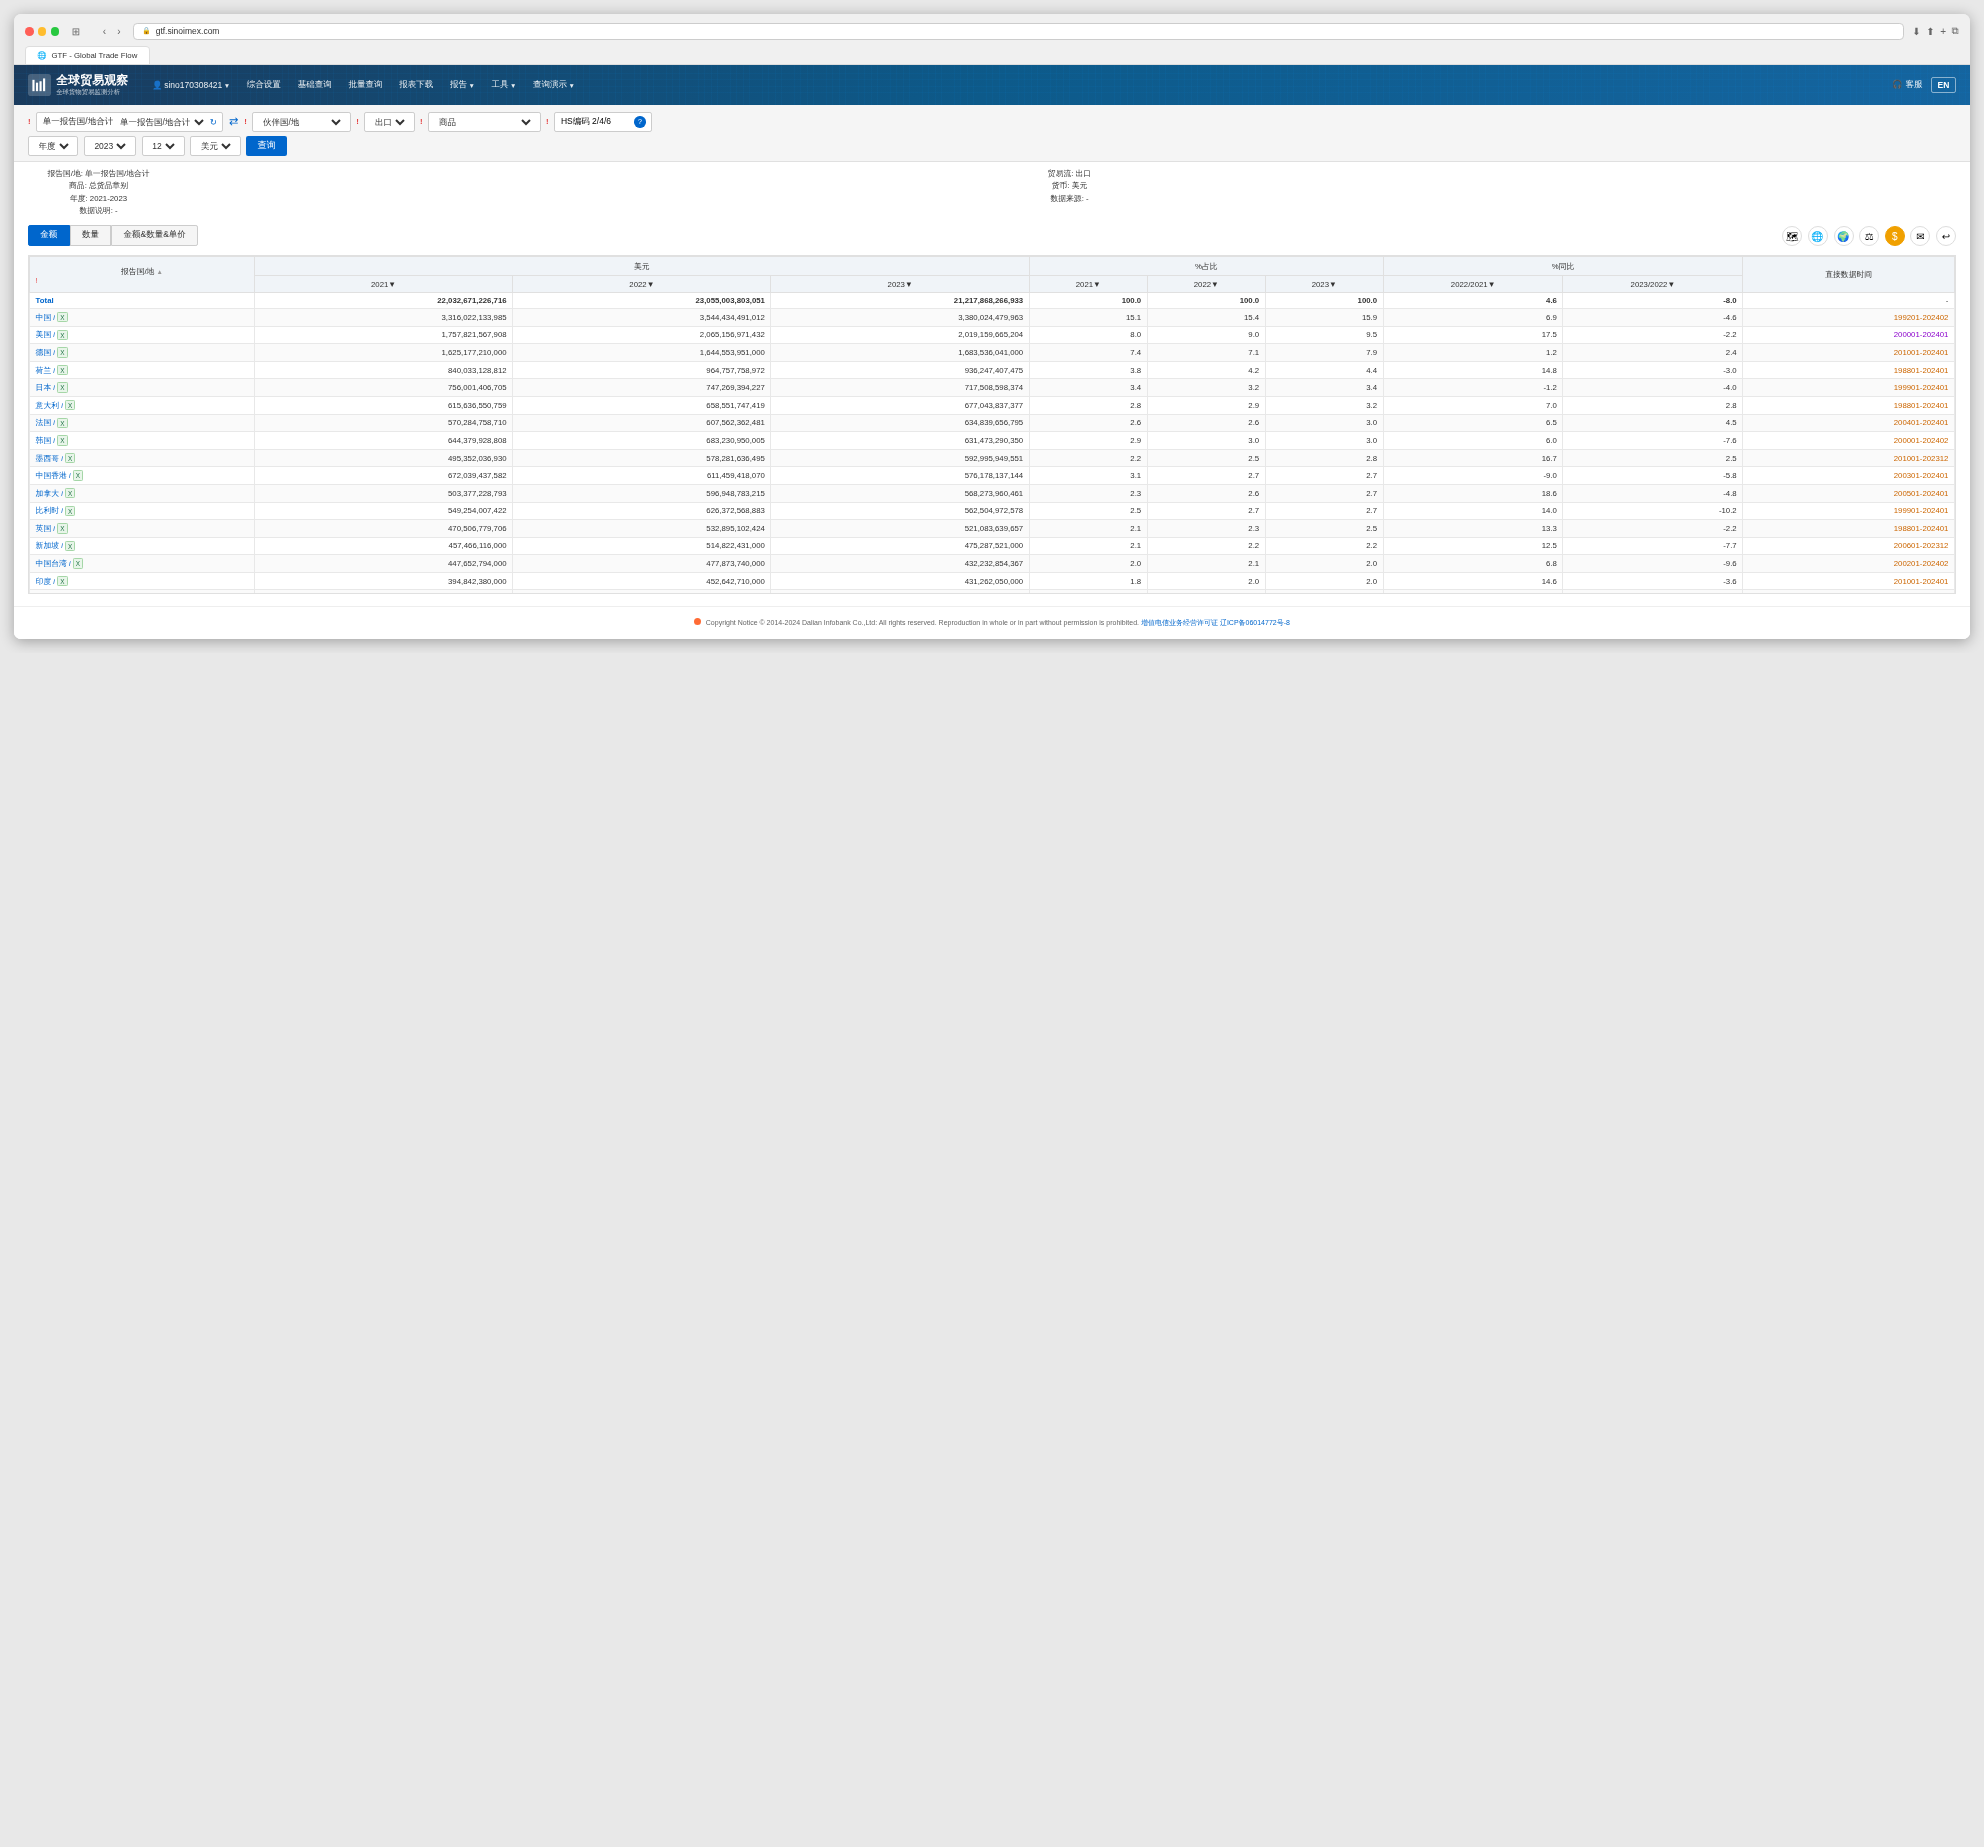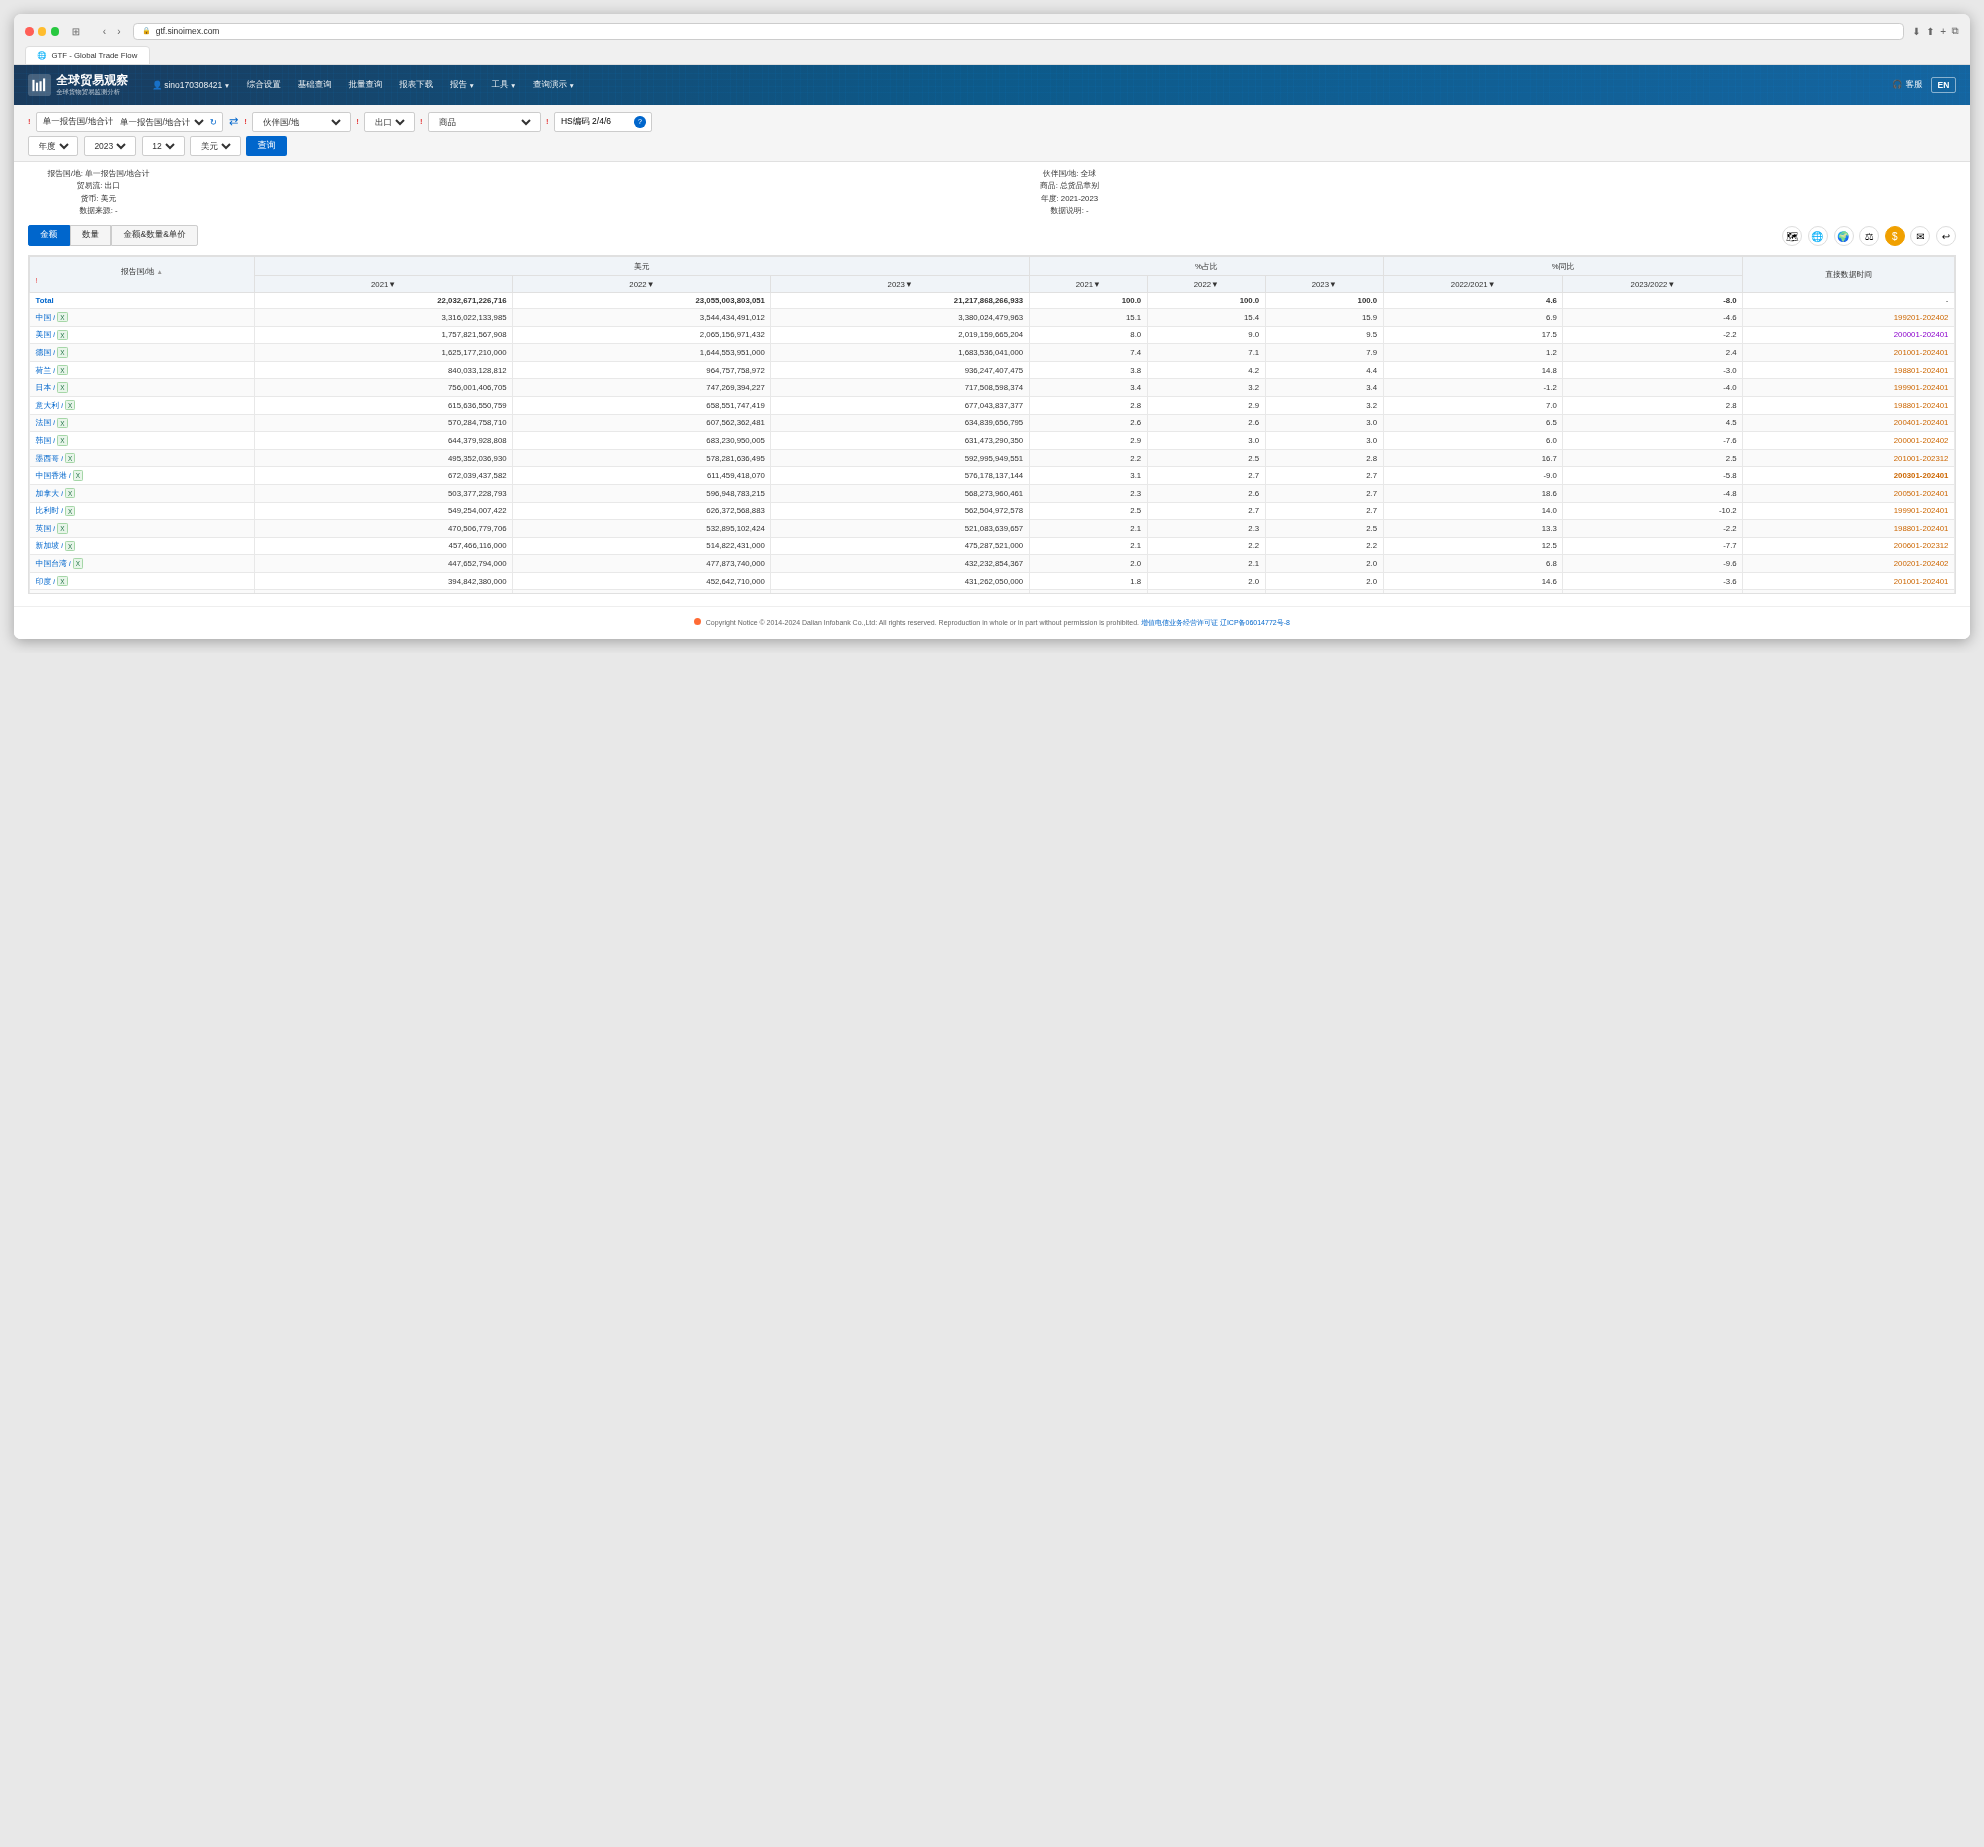--- a/index.html
+++ b/index.html
@@ -265,23 +265,20 @@
           <select><option>美元</option></select>
         </div>
         <button class="query-btn">查询</button>
       </div>
     </div>
 
     <div class="info-area">
       <div class="info-grid">
         <div class="info-item">
           <span>报告国/地: 单一报告国/地合计</span>
-        </div>
-        <div class="info-item">
-          <span>伙伴国/地: 全球</span>
         </div>
         <div class="info-item">
           <span>贸易流: 出口</span>
         </div>
         <div class="info-item">
           <span>商品: 总货品章别</span>
         </div>
         <div class="info-item">
           <span>货币: 美元</span>
         </div>
@@ -467,21 +464,21 @@
                 <tr>
     <td class="country-cell"><a class="country-link">中国香港</a> <span class="icon-small" style="font-style:italic;">i</span> <span class="icon-excel">X</span></td>
     <td style="">672,039,437,582</td>
     <td style="">611,459,418,070</td>
     <td style="">576,178,137,144</td>
     <td style="">3.1</td>
     <td style="">2.7</td>
     <td style="">2.7</td>
     <td style="">-9.0</td>
     <td style="">-5.8</td>
-    <td><a class="date-link" style="color:#cc6600;font-weight:bold;">200301-202401</a></td>
+    <td><a class="date-link" style="color:#cc6600;">200301-202401</a></td>
   </tr>
                 <tr>
     <td class="country-cell"><a class="country-link">加拿大</a> <span class="icon-small" style="font-style:italic;">i</span> <span class="icon-excel">X</span></td>
     <td style="">503,377,228,793</td>
     <td style="">596,948,783,215</td>
     <td style="">568,273,960,461</td>
     <td style="">2.3</td>
     <td style="">2.6</td>
     <td style="">2.7</td>
     <td style="">18.6</td>

